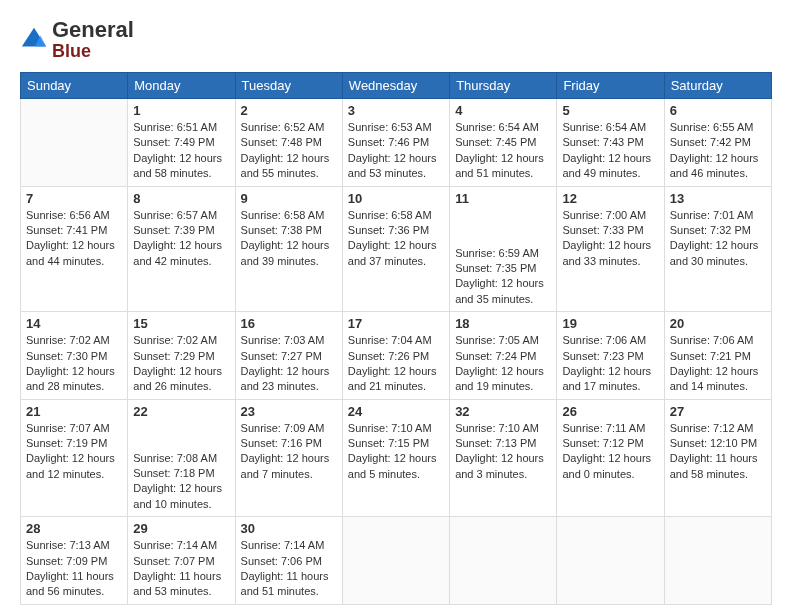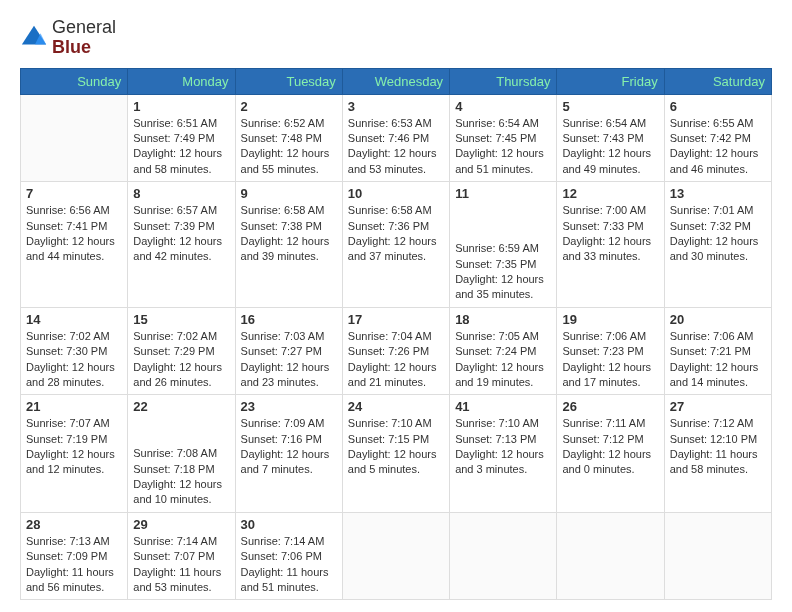--- a/index.html
+++ b/index.html
@@ -27,22 +27,22 @@
       display: flex;
       align-items: center;
       gap: 4px;
     }
     .logo-text {
       display: flex;
       flex-direction: column;
       line-height: 1.1;
     }
     .logo-general {
-      font-size: 18px;
-      font-weight: normal;
+      font-size: 22px;
+      font-weight: bold;
       color: #333;
     }
     .logo-blue {
       font-size: 18px;
       font-weight: bold;
       color: #7f1d1d;
     }
     .logo-icon {
       width: 28px;
       height: 28px;
@@ -61,22 +61,22 @@
     }
     .calendar {
       flex: 1;
       border: 1px solid #ccc;
       border-collapse: collapse;
       width: 100%;
       table-layout: fixed;
     }
     .calendar th {
       background-color: #2a6db5;
-      color: #86efac;
-      text-align: right;
+      color: #ffffff;
+      text-align: left;
       padding: 5px 6px;
       font-size: 13px;
       font-weight: normal;
       border: 1px solid #1e5a9a;
       margin-left: 6px;
     }
     .calendar td {
       vertical-align: top;
       padding: 4px 5px;
       border: 1px solid #ddd;
@@ -300,21 +300,21 @@
 and 7 minutes.</div>
           </td>
           <td>
             <span class="day-num">24</span>
             <div class="day-info" style="white-space: pre-line;">Sunrise: 7:10 AM
 Sunset: 7:15 PM
 Daylight: 12 hours
 and 5 minutes.</div>
           </td>
           <td>
-            <span class="day-num">41</span>
+            <span class="day-num">32</span>
             <div class="day-info" style="white-space: pre-line;">Sunrise: 7:10 AM
 Sunset: 7:13 PM
 Daylight: 12 hours
 and 3 minutes.</div>
           </td>
           <td>
             <span class="day-num">26</span>
             <div class="day-info" style="white-space: pre-line;">Sunrise: 7:11 AM
 Sunset: 7:12 PM
 Daylight: 12 hours

